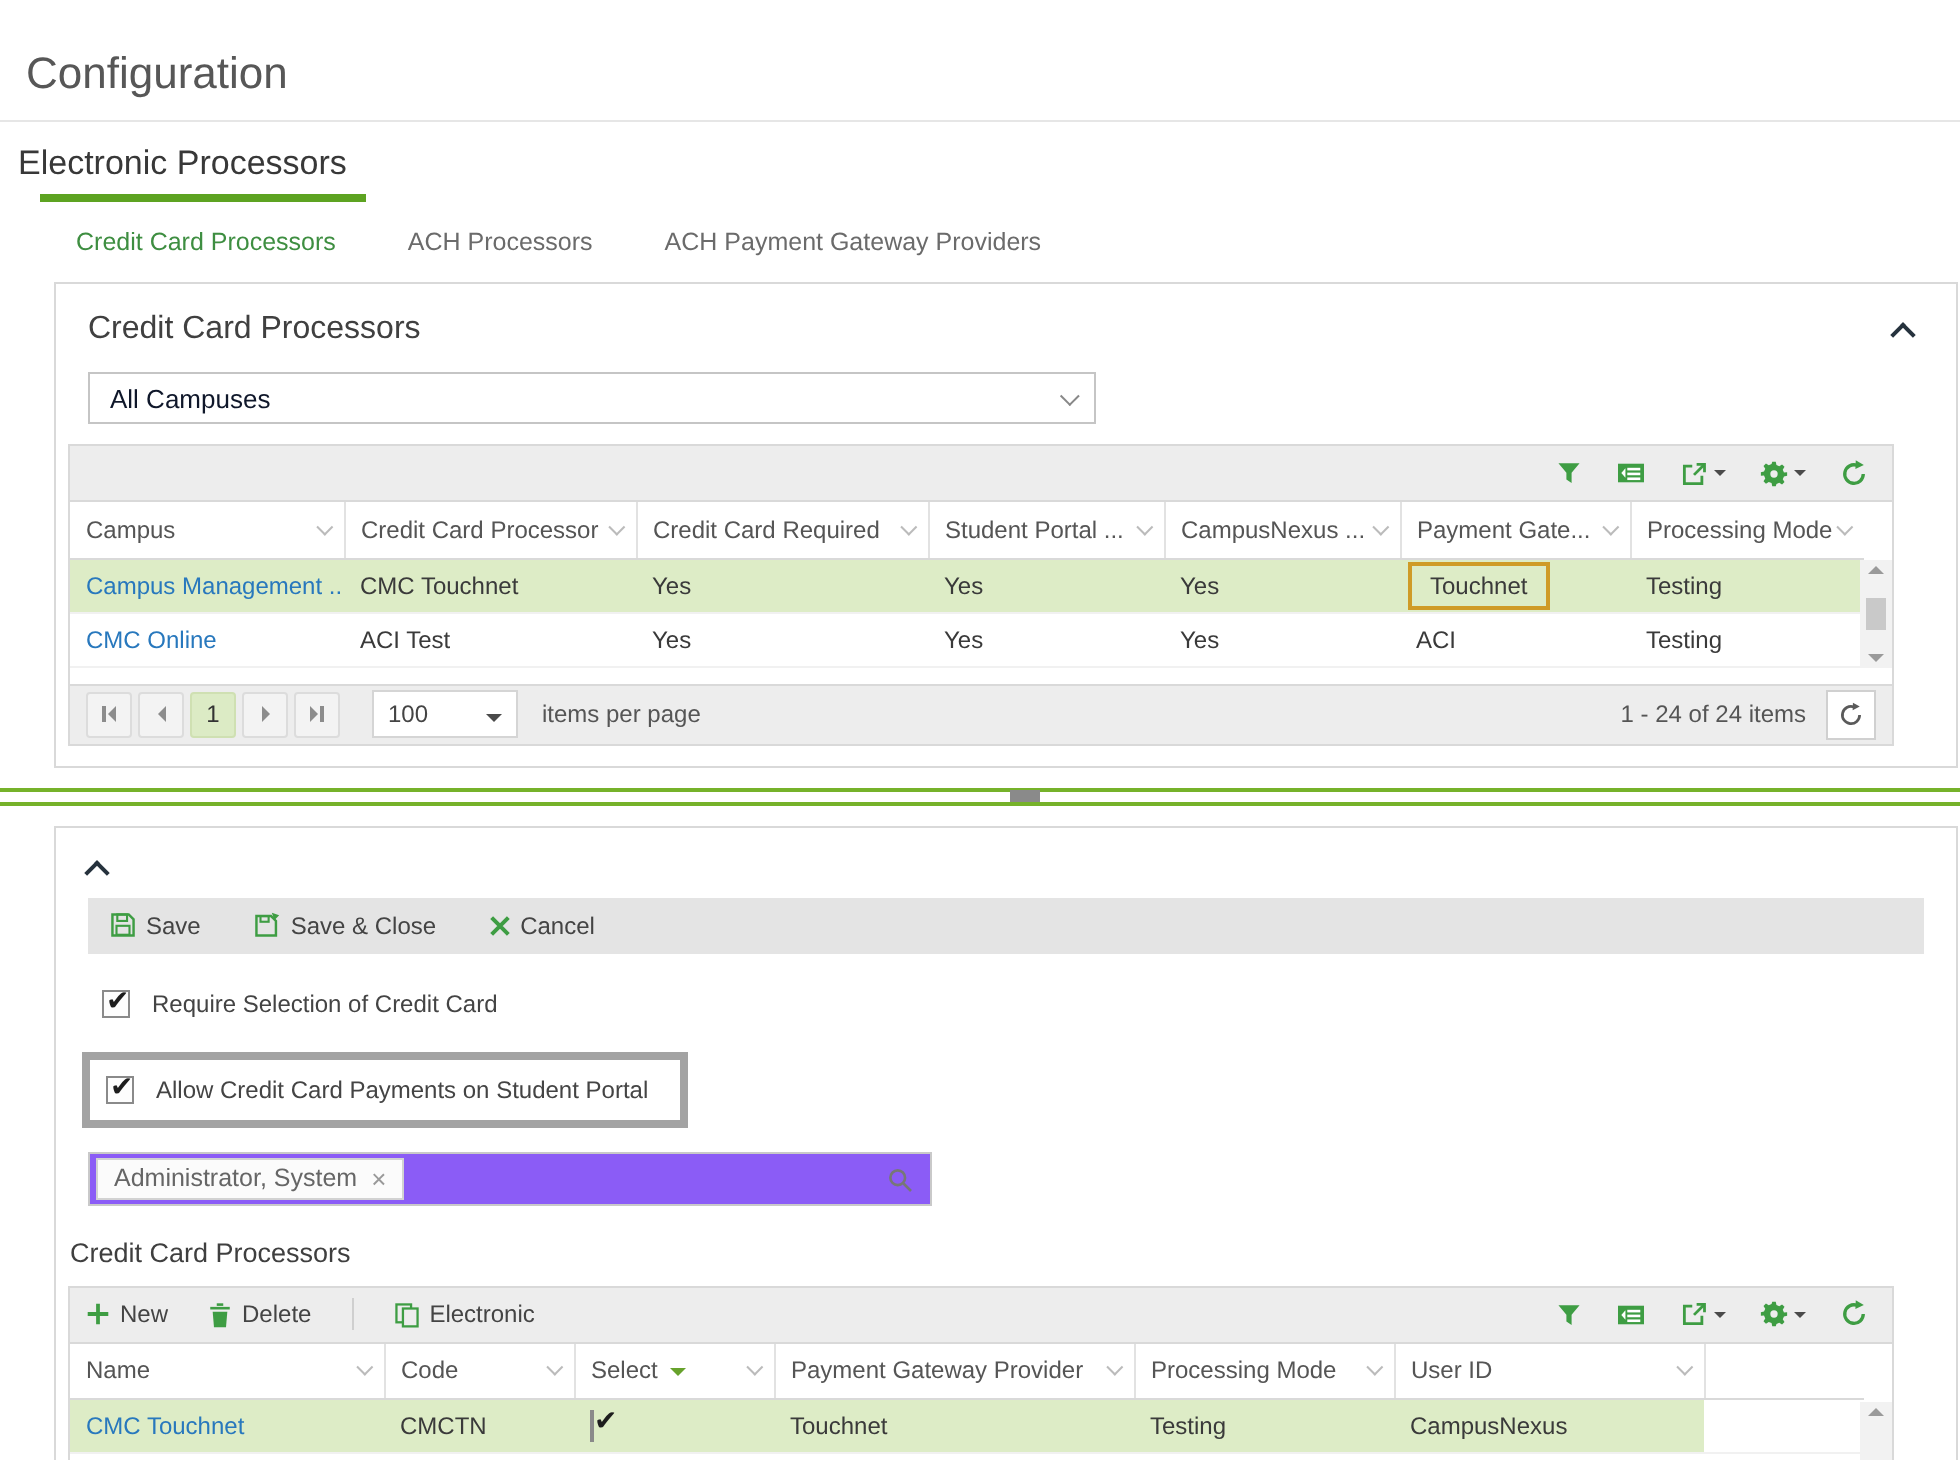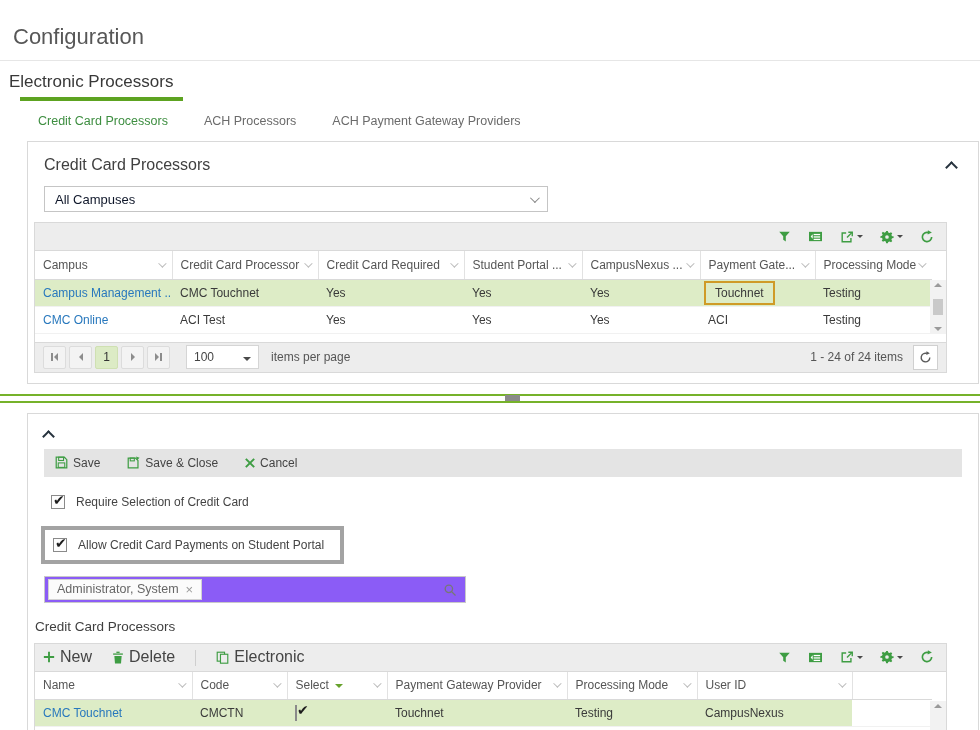--- a/index.html
+++ b/index.html
@@ -22,21 +22,21 @@
   .panel-title { font-size:16px; font-weight:400; color:#404040; }
   .chev-up { width:9px; height:9px; border-top:2.4px solid #26323d; border-right:2.4px solid #26323d; transform:rotate(-45deg); margin-top:4px; cursor:pointer; }
 
   .dropdown { margin:12px 16px 0 16px; width:504px; height:26px; border:1px solid #c5c5c5; display:flex; align-items:center; justify-content:space-between; padding:0 10px; font-size:13px; color:#0f172a; background:#fff; cursor:pointer; }
   .dd-chev { width:7px; height:7px; border-right:1.6px solid #888; border-bottom:1.6px solid #888; transform:rotate(45deg) translateY(-2px); }
 
   
   .grid { margin:10px 0 10px 6px; width:913px; border:1px solid #d9d9d9; font-size:12px; }
   .grid-toolbar { height:28px; background:#ededed; border-bottom:1px solid #d9d9d9; display:flex; align-items:center; padding:0 12px 0 8px; }
   .gt-right { margin-left:auto; display:flex; align-items:center; gap:17px; }
-  .gt-left { display:flex; align-items:flex-end; gap:20px; font-size:16px; color:#444; }
+  .gt-left { display:flex; align-items:center; gap:20px; font-size:12px; color:#444; }
   .tool-btn { display:flex; align-items:center; gap:5px; cursor:pointer; }
   .icon-wrap { display:flex; align-items:center; cursor:pointer; }
   .caret { width:0; height:0; border:3.5px solid transparent; border-top-color:#4a4a4a; border-bottom:0; margin-left:3px; }
   .vdiv { width:1px; height:16px; background:#cfcfcf; }
 
   .grid-body { position:relative; }
   table.grid-table { width:897px; border-collapse:collapse; table-layout:fixed; }
   th { height:28px; font-weight:400; font-size:12px; color:#555; text-align:left; padding:0 8px; border-right:1px solid #e2e2e2; border-bottom:1px solid #d9d9d9; background:#fff; }
   th:last-child { border-right:none; }
   .th-inner { display:flex; align-items:center; justify-content:space-between; }

